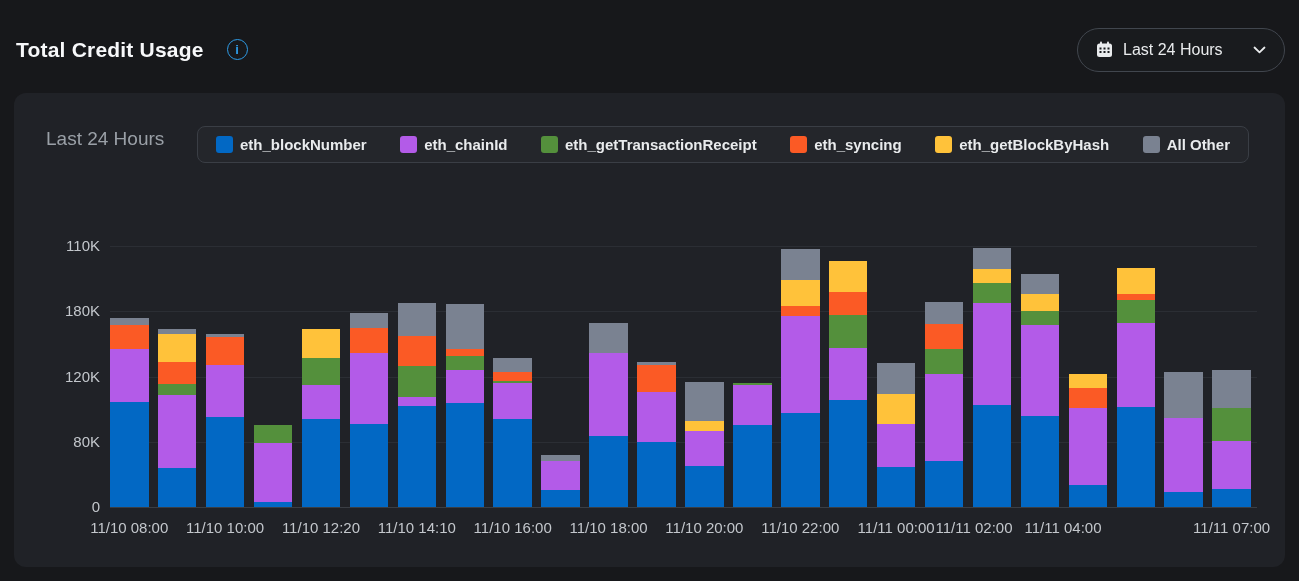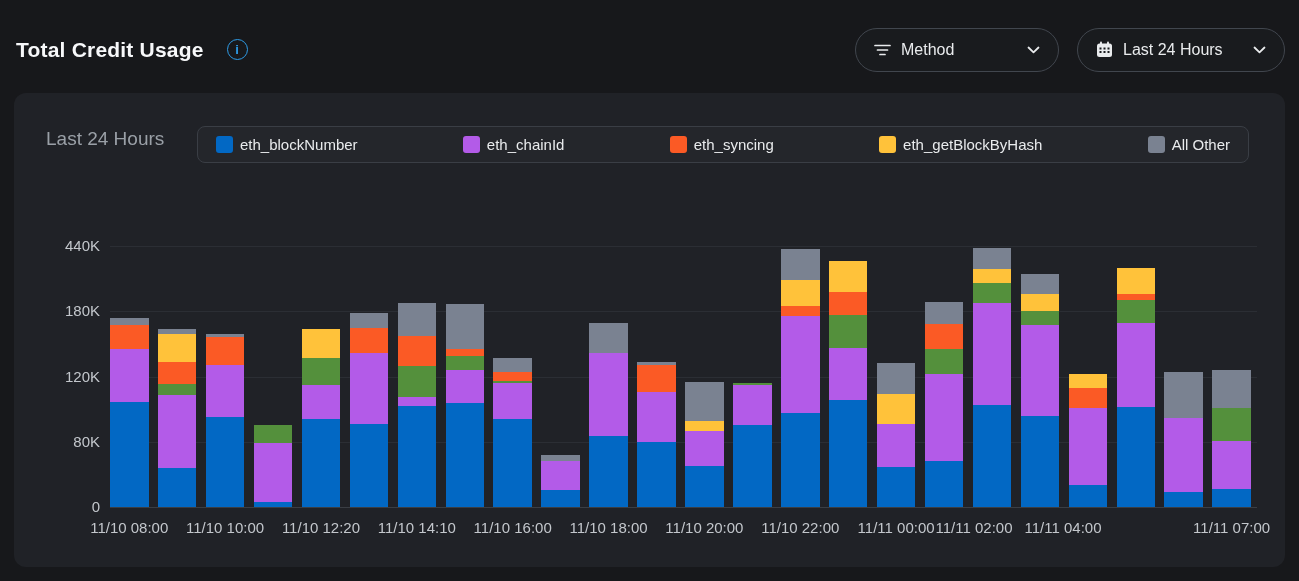--- a/index.html
+++ b/index.html
@@ -37,21 +37,21 @@
   .card {
     position:absolute; left:14px; top:93px; width:1271px; height:474px;
     background:#202227; border-radius:12px;
   }
   .period-label { position:absolute; left:32px; top:35px; font-size:19px; color:#9AA0A7; }
   .total-value { position:absolute; left:30px; top:66px; font-size:41px; font-weight:600; color:#FCFDFE; letter-spacing:.5px; }
   
   .legend {
     position:absolute; left:183px; top:33px; width:1052px; height:37px;
     background:#24262B; border:1px solid #3A3E45; border-radius:8px;
-    display:flex; align-items:center; justify-content:space-between; padding:0 18px;
+    display:flex; align-items:center; justify-content:space-between; padding:0 18px;font-weight:bold;
   }
   .legend-item { display:flex; align-items:center; gap:7px; cursor:pointer; }
   .legend-swatch { width:17px; height:17px; border-radius:3px; flex:none; }
   .legend-label { font-size:15px; color:#E9EBED; white-space:nowrap; }
   
   .plot {
     position:absolute; left:96px; top:153px; width:1147px; height:261px;
   }
   .gridline { position:absolute; left:0; width:100%; height:1px; background:#2B2E34; }
   .gridline.base { background:#3A3E44; }
@@ -72,34 +72,20 @@
 </style>
 </head>
 <body>
 
 <div class="header">
   <div class="title-wrap">
     <span class="page-title">Total Credit Usage</span>
     <span class="info-icon">i</span>
   </div>
   <div class="btn-row">
-    <div class="pill-btn btn-method">
-      <span>
-        <svg width="17" height="14" viewBox="0 0 17 14">
-            <path d="M1 2.5h15M3.5 7h10M6 11.5h5" stroke="#E9EBED" stroke-width="1.7" stroke-linecap="round" fill="none"></path>
-          </svg>
-      </span>
-      <span>Method</span>
-      <span class="spacer"></span>
-      <span>
-        <svg width="13" height="8" viewBox="0 0 13 8">
-            <path d="M1.5 1.5 L6.5 6.3 L11.5 1.5" stroke="#E9EBED" stroke-width="1.8" fill="none" stroke-linecap="round" stroke-linejoin="round"></path>
-          </svg>
-      </span>
-    </div>
     <div class="pill-btn btn-range">
       <span>
         <svg width="17" height="17" viewBox="0 0 17 17">
           <rect x="1" y="2.5" width="15" height="13.5" rx="2.5" fill="#E9EBED"></rect>
           <rect x="4" y="0.5" width="2" height="3.5" rx="1" fill="#E9EBED"></rect>
           <rect x="11" y="0.5" width="2" height="3.5" rx="1" fill="#E9EBED"></rect>
           <g fill="#191B1E">
             <rect x="3.5" y="6.5" width="2" height="2"></rect>
               <rect x="7.5" y="6.5" width="2" height="2"></rect>
               <rect x="11.5" y="6.5" width="2" height="2"></rect>
@@ -126,20 +112,24 @@
   <div class="legend">
       <div class="legend-item">
         <span class="legend-swatch" style="background: rgb(2, 104, 196);"></span>
         <span class="legend-label">eth_blockNumber</span>
       </div>
       <div class="legend-item">
         <span class="legend-swatch" style="background: rgb(179, 91, 232);"></span>
         <span class="legend-label">eth_chainId</span>
       </div>
       <div class="legend-item">
+        <span class="legend-swatch" style="background: rgb(84, 144, 60);"></span>
+        <span class="legend-label">eth_getTransactionReceipt</span>
+      </div>
+      <div class="legend-item">
         <span class="legend-swatch" style="background: rgb(251, 90, 37);"></span>
         <span class="legend-label">eth_syncing</span>
       </div>
       <div class="legend-item">
         <span class="legend-swatch" style="background: rgb(255, 194, 58);"></span>
         <span class="legend-label">eth_getBlockByHash</span>
       </div>
       <div class="legend-item">
         <span class="legend-swatch" style="background: rgb(122, 130, 145);"></span>
         <span class="legend-label">All Other</span>
@@ -149,21 +139,21 @@
   <div class="plot">
       <div class="gridline base" style="top: 261px;"></div>
       <div class="y-label" style="left: -74px; top: 252px;">0</div>
       <div class="gridline" style="top: 195.75px;"></div>
       <div class="y-label" style="left: -74px; top: 186.75px;">80K</div>
       <div class="gridline" style="top: 130.5px;"></div>
       <div class="y-label" style="left: -74px; top: 121.5px;">120K</div>
       <div class="gridline" style="top: 65.25px;"></div>
       <div class="y-label" style="left: -74px; top: 56.25px;">180K</div>
       <div class="gridline" style="top: 0px;"></div>
-      <div class="y-label" style="left: -74px; top: -9px;">440K</div>
+      <div class="y-label" style="left: -74px; top: -9px;">110K</div>
       <div class="bar" style="left: 0px; width: 38.5px;">
         <div class="seg" style="height: 105.487px; background: rgb(2, 104, 196);"></div>
         <div class="seg" style="height: 52.2px; background: rgb(179, 91, 232);"></div>
         <div class="seg" style="height: 23.925px; background: rgb(251, 90, 37);"></div>
         <div class="seg" style="height: 7.6125px; background: rgb(122, 130, 145);"></div>
       </div>
       <div class="bar" style="left: 47.93px; width: 38.5px;">
         <div class="seg" style="height: 39.15px; background: rgb(2, 104, 196);"></div>
         <div class="seg" style="height: 72.8625px; background: rgb(179, 91, 232);"></div>
         <div class="seg" style="height: 10.875px; background: rgb(84, 144, 60);"></div>

